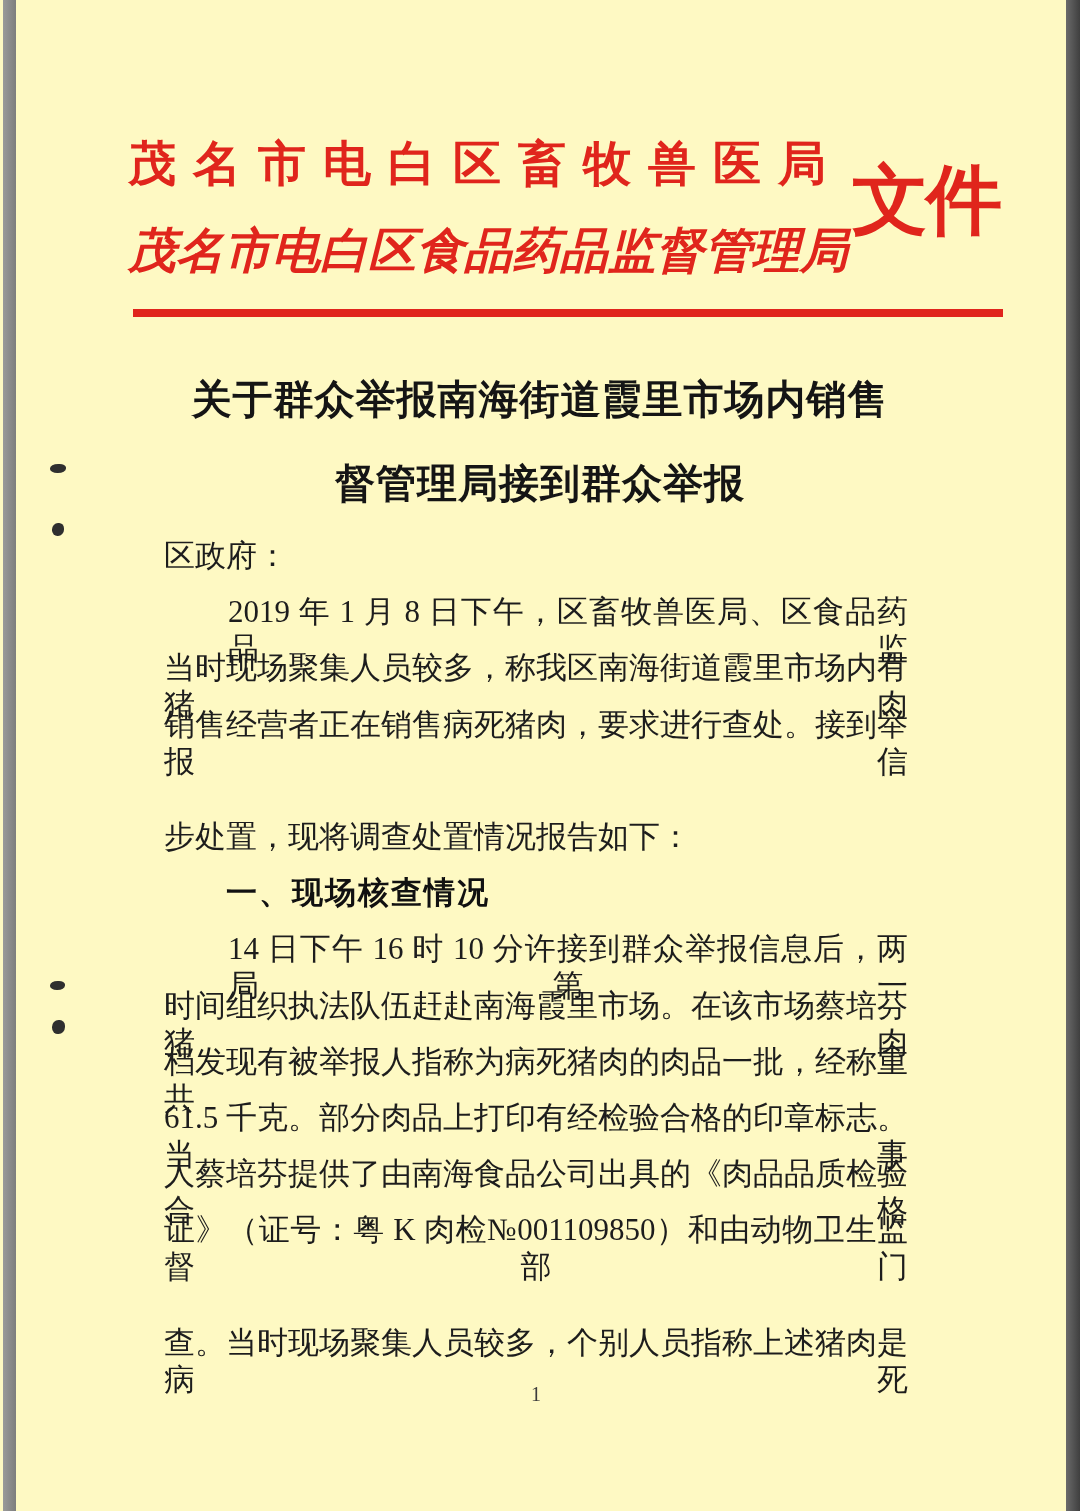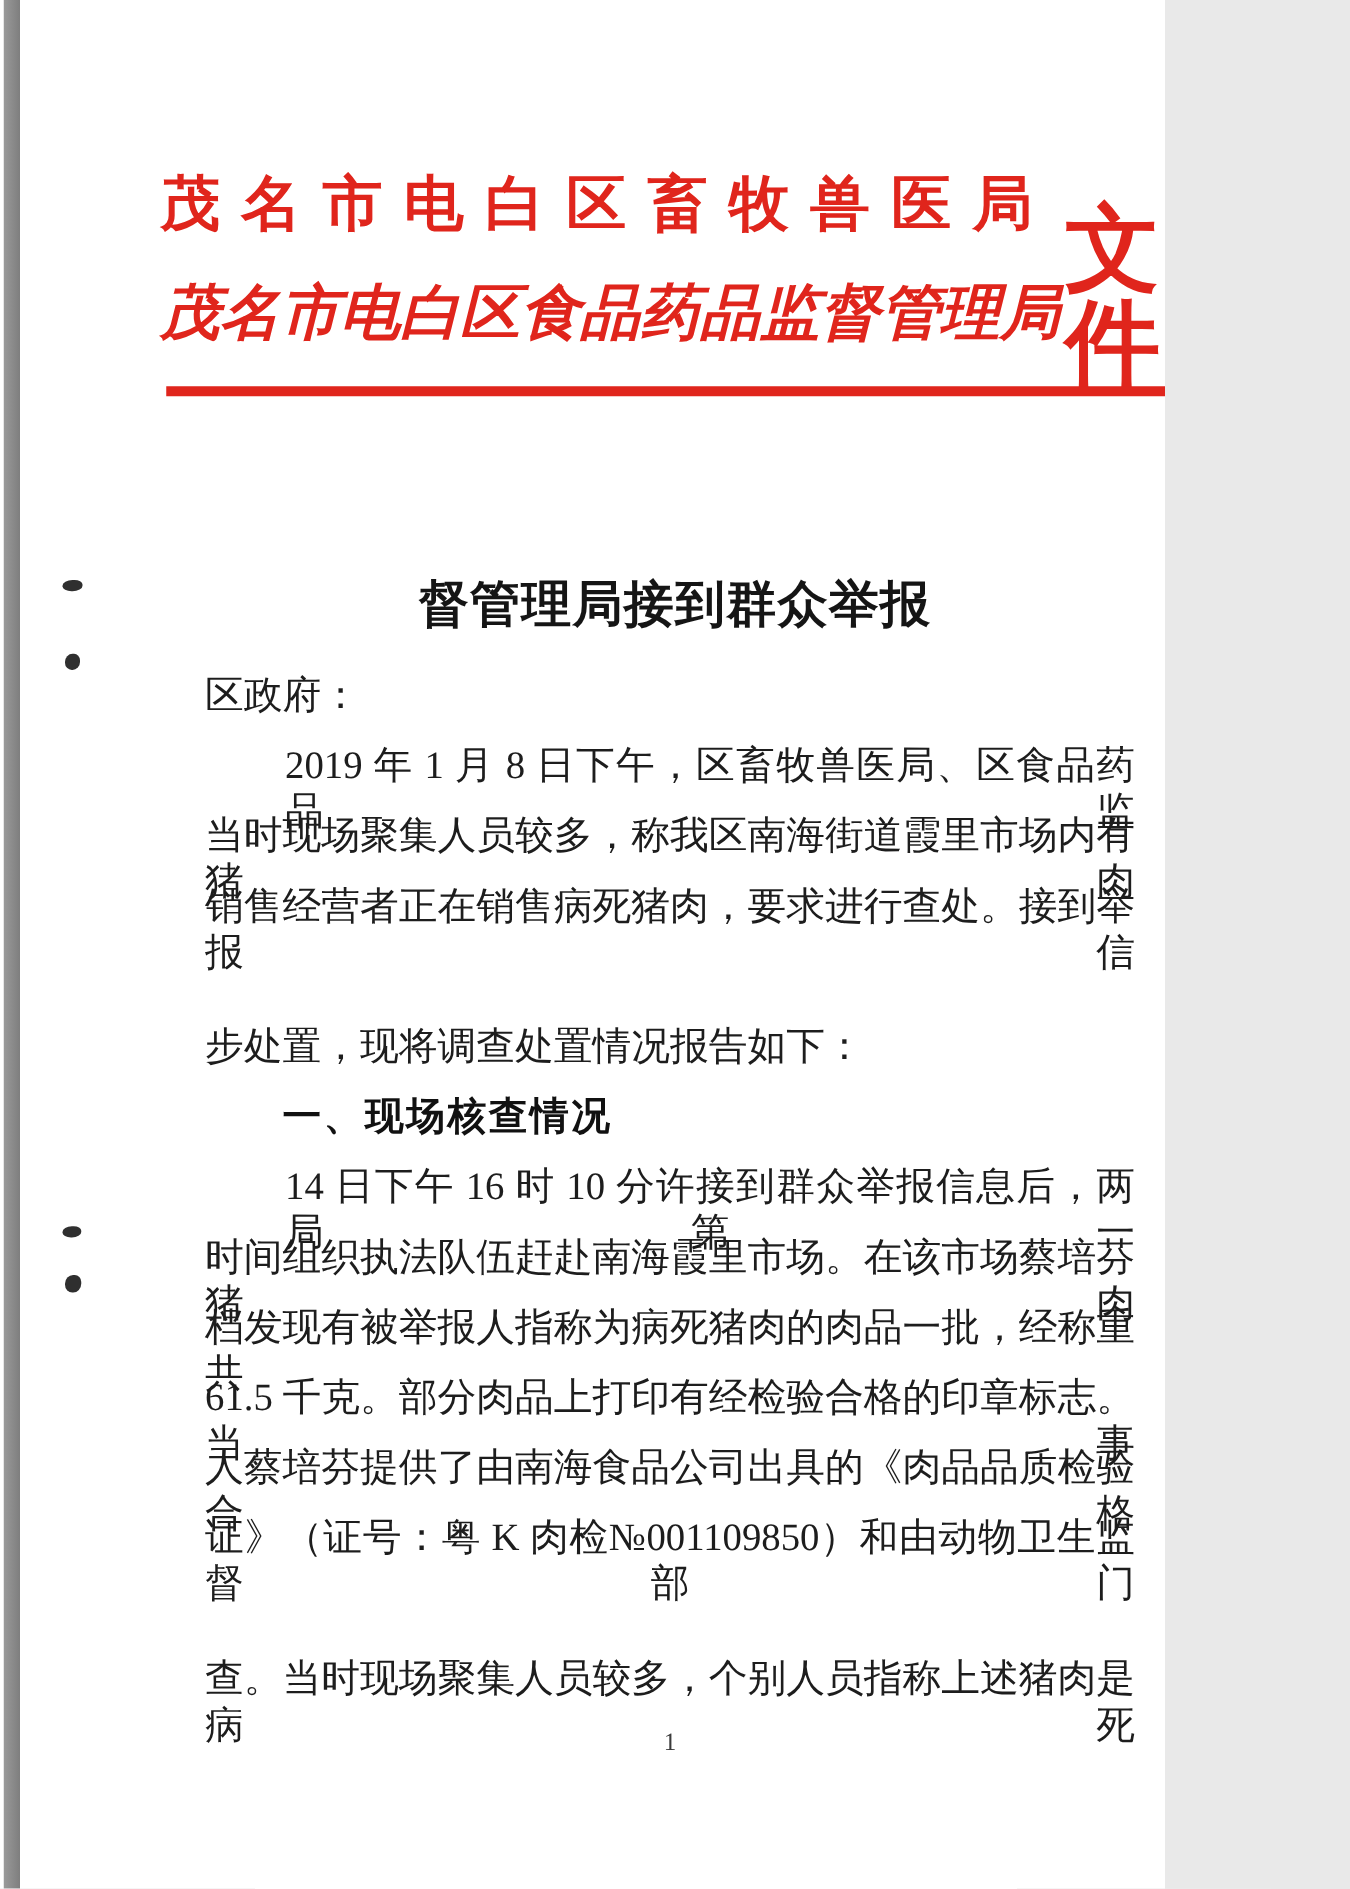--- a/index.html
+++ b/index.html
@@ -2,23 +2,23 @@
 <html><head>
 <meta charset="utf-8">
 <style>
   html, body {
     margin: 0;
     padding: 0;
     background: #e9e9e9;
   }
   .page {
     position: relative;
-    width: 932px;
+    width: 1080px;
     height: 1511px;
-    background: #ffffff;
+    background: #fef9c3;
     overflow: hidden;
     font-family: "Liberation Serif", "DejaVu Serif", serif;
   }
   
   .scan-band-left {
     position: absolute;
     left: 3px; top: 0;
     width: 13px; height: 100%;
     background: linear-gradient(to right, #9a9a9a, #7e7e7e);
   }
@@ -121,20 +121,21 @@
   <div class="speck" style="left:50px; top:464px; width:16px; height:9px;"></div>
   <div class="speck" style="left:52px; top:523px; width:12px; height:13px;"></div>
   <div class="speck" style="left:50px; top:981px; width:15px; height:9px;"></div>
   <div class="speck" style="left:52px; top:1020px; width:13px; height:14px;"></div>
 
   <div class="agency-line agency-1 accent-text" style="color: rgb(224, 37, 28);">茂名市电白区畜牧兽医局</div>
   <div class="agency-line agency-2 accent-text" style="color: rgb(224, 37, 28);">茂名市电白区食品药品监督管理局</div>
   <div class="doc-type accent-text" style="color: rgb(224, 37, 28);">文件</div>
   <div class="red-rule accent-bg" style="background: rgb(224, 37, 28);"></div>
 
+  <div class="doc-title title-1">关于群众举报南海街道霞里市场内销售</div>
   <div class="doc-title title-2">督管理局接到群众举报</div>
 
   <div class="doc-line" style="top:537px">区政府：</div>
 
   <div class="doc-line fill indent" style="top:593px">2019 年 1 月 8 日下午，区畜牧兽医局、区食品药品监</div>
   <div class="doc-line fill" style="top:649px">当时现场聚集人员较多，称我区南海街道霞里市场内有猪肉</div>
   <div class="doc-line fill" style="top:706px">销售经营者正在销售病死猪肉，要求进行查处。接到举报信</div>
   <div class="doc-line" style="top:818px">步处置，现将调查处置情况报告如下：</div>
 
   <div class="doc-line section-heading" style="top:874px; padding-left:62px;">一、现场核查情况</div>

